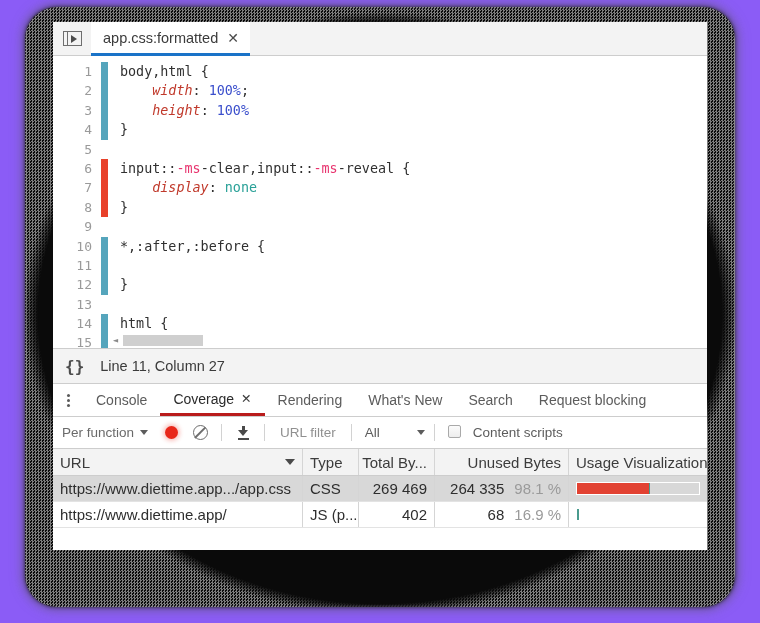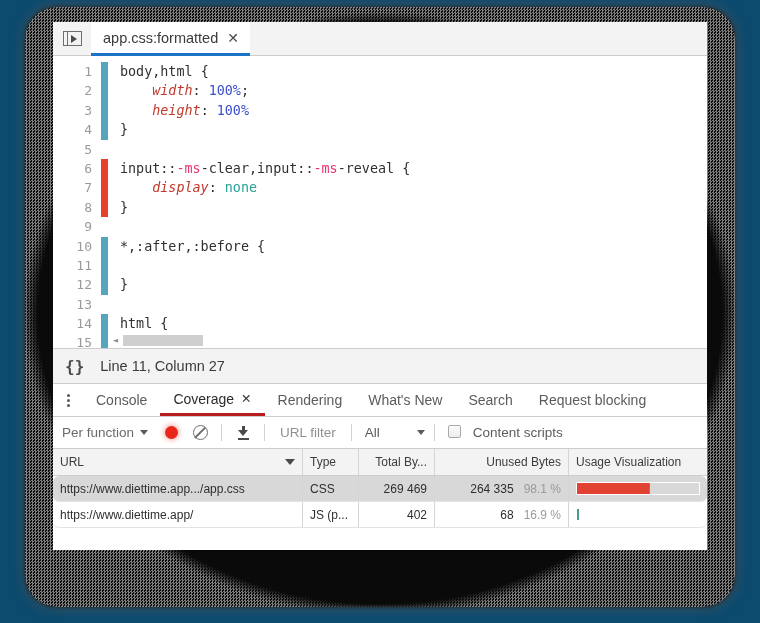--- a/index.html
+++ b/index.html
@@ -9,21 +9,21 @@
     width: 760px;
     height: 623px;
     overflow: hidden;
     font-family: "Liberation Sans", sans-serif;
   }
 
   #screen {
     position: relative;
     width: 760px;
     height: 623px;
-    background: #0c4a6e;
+    background: #8b5cf6;
   }
 
   
   .frame-shadow {
     position: absolute;
     left: 27px;
     top: 9px;
     width: 706px;
     height: 596px;
     border-radius: 30px;
@@ -375,21 +375,21 @@
     border: 1px solid #a9a9a9;
     border-radius: 2px;
     background: linear-gradient(#fbfbfb, #ededed);
     box-sizing: border-box;
   }
 
   
   .cov-table {
     flex: 1;
     background: #ffffff;
-    font-size: 12px;
+    font-size: 15px;
     color: #2e2e2e;
     overflow: hidden;
   }
   .cov-head {
     display: flex;
     height: 26px;
     background: #f3f3f3;
     border-bottom: 1px solid #cdcdcd;
     color: #3c3c3c;
   }
@@ -400,21 +400,20 @@
     box-sizing: border-box;
     border-right: 1px solid #d5d5d5;
     white-space: nowrap;
     overflow: hidden;
   }
   .cov-row {
     display: flex;
     height: 25px;
     border-bottom: 1px solid #e3e3e3;
     align-items: stretch;
-    border-radius: 6px;
   }
   .cov-row.selected { background: #d8d8d8; }
   .cov-row > div {
     display: flex;
     align-items: center;
     padding: 0 7px;
     box-sizing: border-box;
     border-right: 1px solid #d5d5d5;
     white-space: nowrap;
     overflow: hidden;

